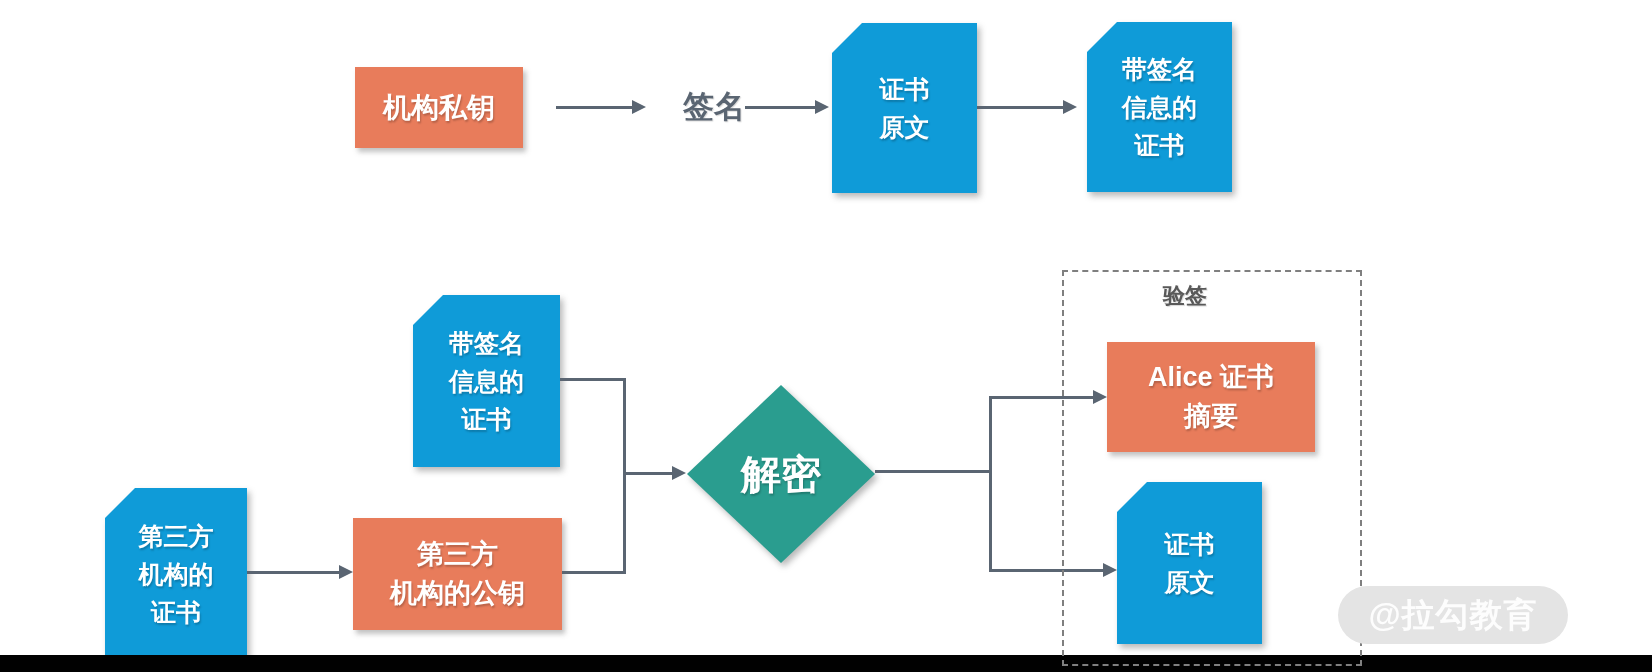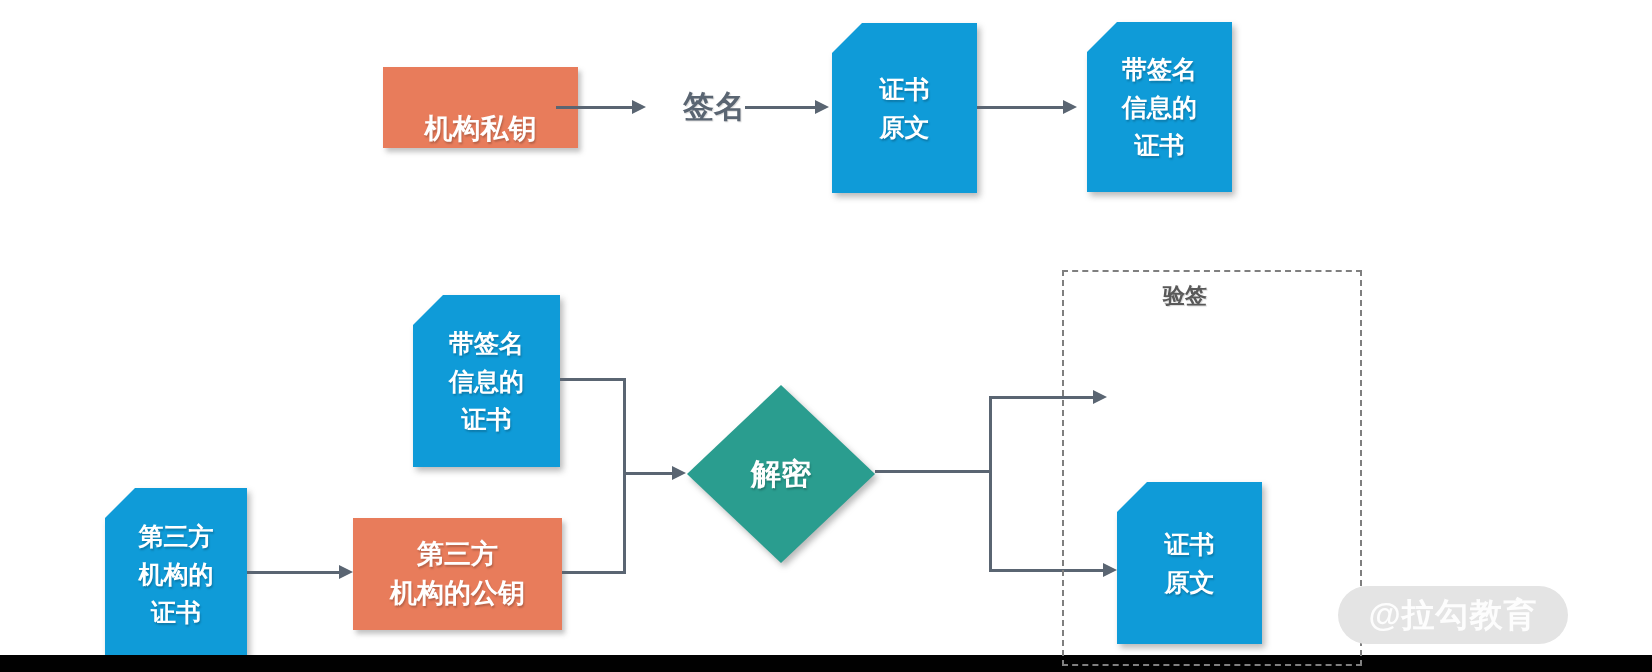--- a/index.html
+++ b/index.html
@@ -45,27 +45,27 @@
     text-shadow:1px 1px 1px rgba(0,0,0,.15);
   }
   .black-bar{position:absolute;left:0;top:655px;width:1652px;height:17px;
     background:var(--footer-black);z-index:4;}
   .watermark{
     position:absolute;left:1338px;top:586px;width:230px;height:58px;border-radius:29px;
     background:var(--watermark-bg);color:rgba(255,255,255,.92);font-size:33px;font-weight:bold;
     display:flex;align-items:center;justify-content:center;z-index:6;letter-spacing:1px;
   }
   
-  #org-key-box{left:383px;top:67px;width:195px;height:81px;font-size:28px;align-items:flex-end;}
+  #org-key-box{left:355px;top:67px;width:168px;height:81px;font-size:28px;}
   #doc-cert-top{left:832px;top:23px;width:145px;height:170px;}
   #doc-signed-top{left:1087px;top:22px;width:145px;height:170px;}
   #doc-third-cert{left:105px;top:488px;width:142px;height:172px;}
   #pubkey-box{left:353px;top:518px;width:209px;height:112px;font-size:27px;line-height:39px;}
   #doc-signed-mid{left:413px;top:295px;width:147px;height:172px;}
-  #decrypt-diamond{left:687px;top:385px;width:188px;height:178px;font-size:30px;}
+  #decrypt-diamond{left:687px;top:385px;width:188px;height:178px;font-size:40px;}
   #alice-box{left:1107px;top:342px;width:208px;height:110px;font-size:27px;line-height:39px;}
   #doc-cert-right{left:1117px;top:482px;width:145px;height:162px;}
   .doc .node-label{font-size:25px;line-height:38px;}
   #verify-box{left:1062px;top:270px;width:296px;height:392px;}
   #verify-title{left:1110px;top:281px;width:150px;font-size:22px;}
   #sign-label{left:640px;top:86px;width:105px;font-size:31px;}
 </style>
 </head>
 <body>
 
@@ -140,20 +140,24 @@
   <div class="hline" style="left:875px;top:470px;width:117px;"></div>
   <div class="vline" style="left:989px;top:396px;height:176px;"></div>
   <div class="hline" style="left:992px;top:396px;width:101px;"></div>
   <div class="head-right" style="left:1093px;top:390px;"></div>
   <div class="hline" style="left:992px;top:569px;width:111px;"></div>
   <div class="head-right" style="left:1103px;top:563px;"></div>
 
   <div class="dashed-box" id="verify-box"></div>
   <div class="dashed-title" id="verify-title">验签</div>
 
+  <div class="box" id="alice-box">
+    <span class="node-label">Alice 证书
+摘要</span>
+  </div>
 
   <div class="doc-wrap" id="doc-cert-right">
     <div class="doc">
       <span class="node-label">证书
 原文</span>
     </div>
   </div>
 
   <div class="black-bar"></div>
   <div class="watermark">@拉勾教育</div>

